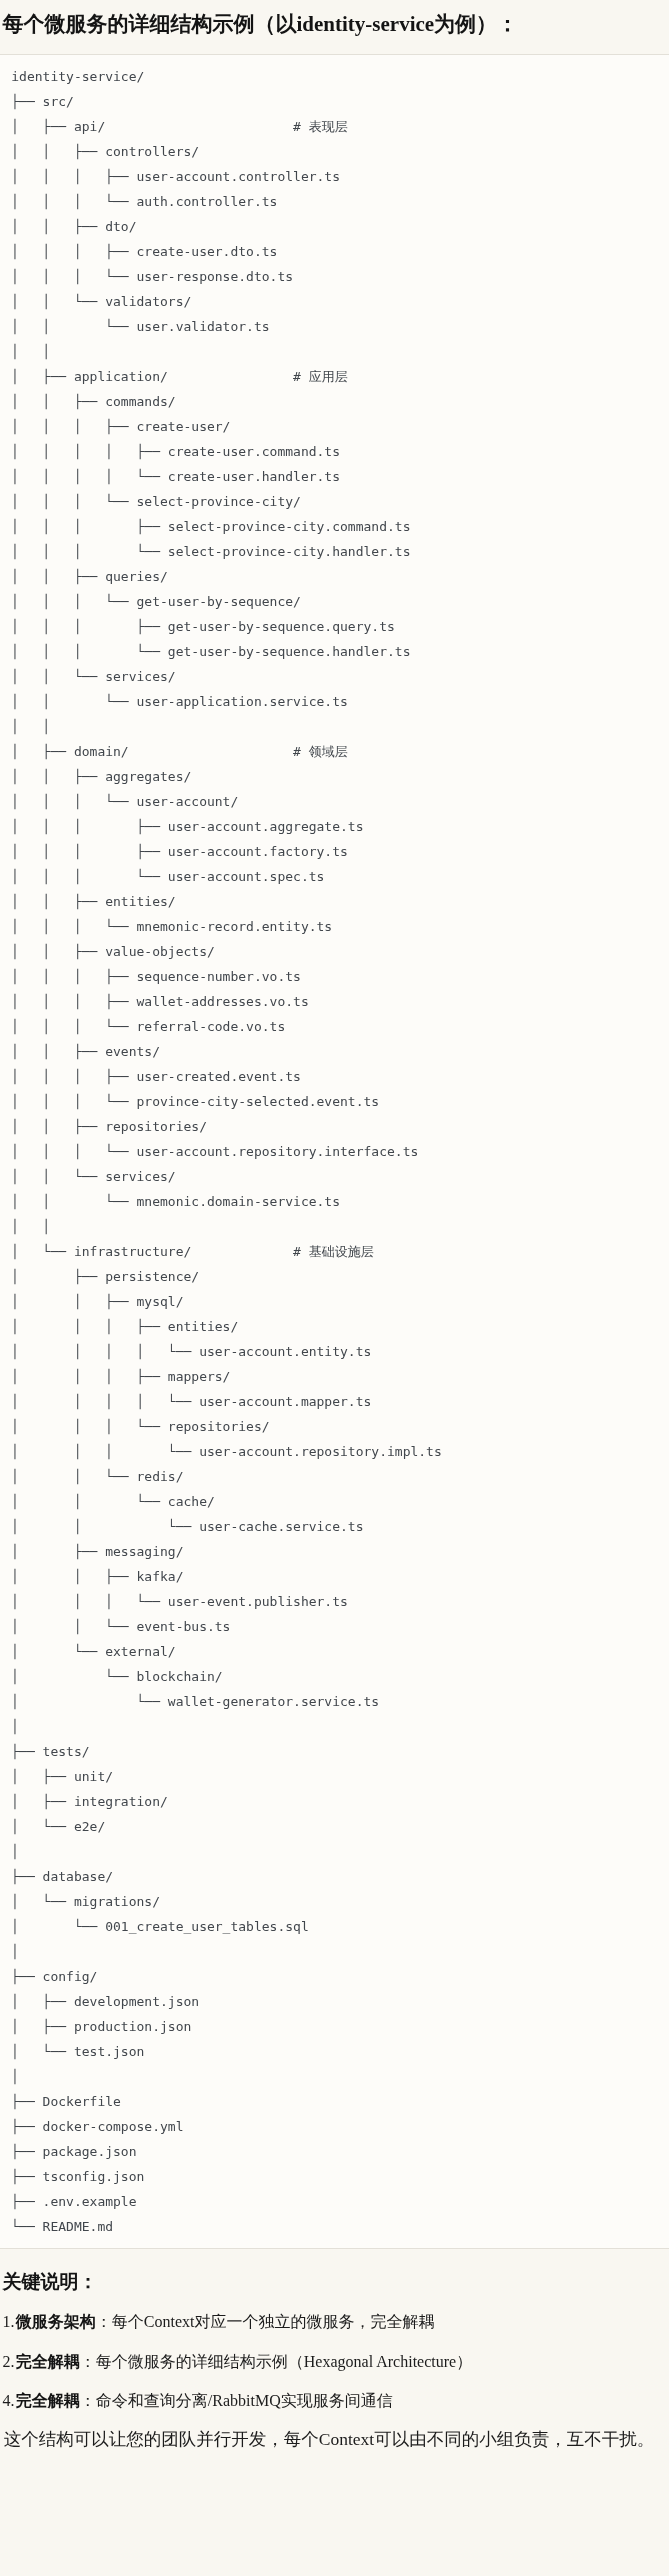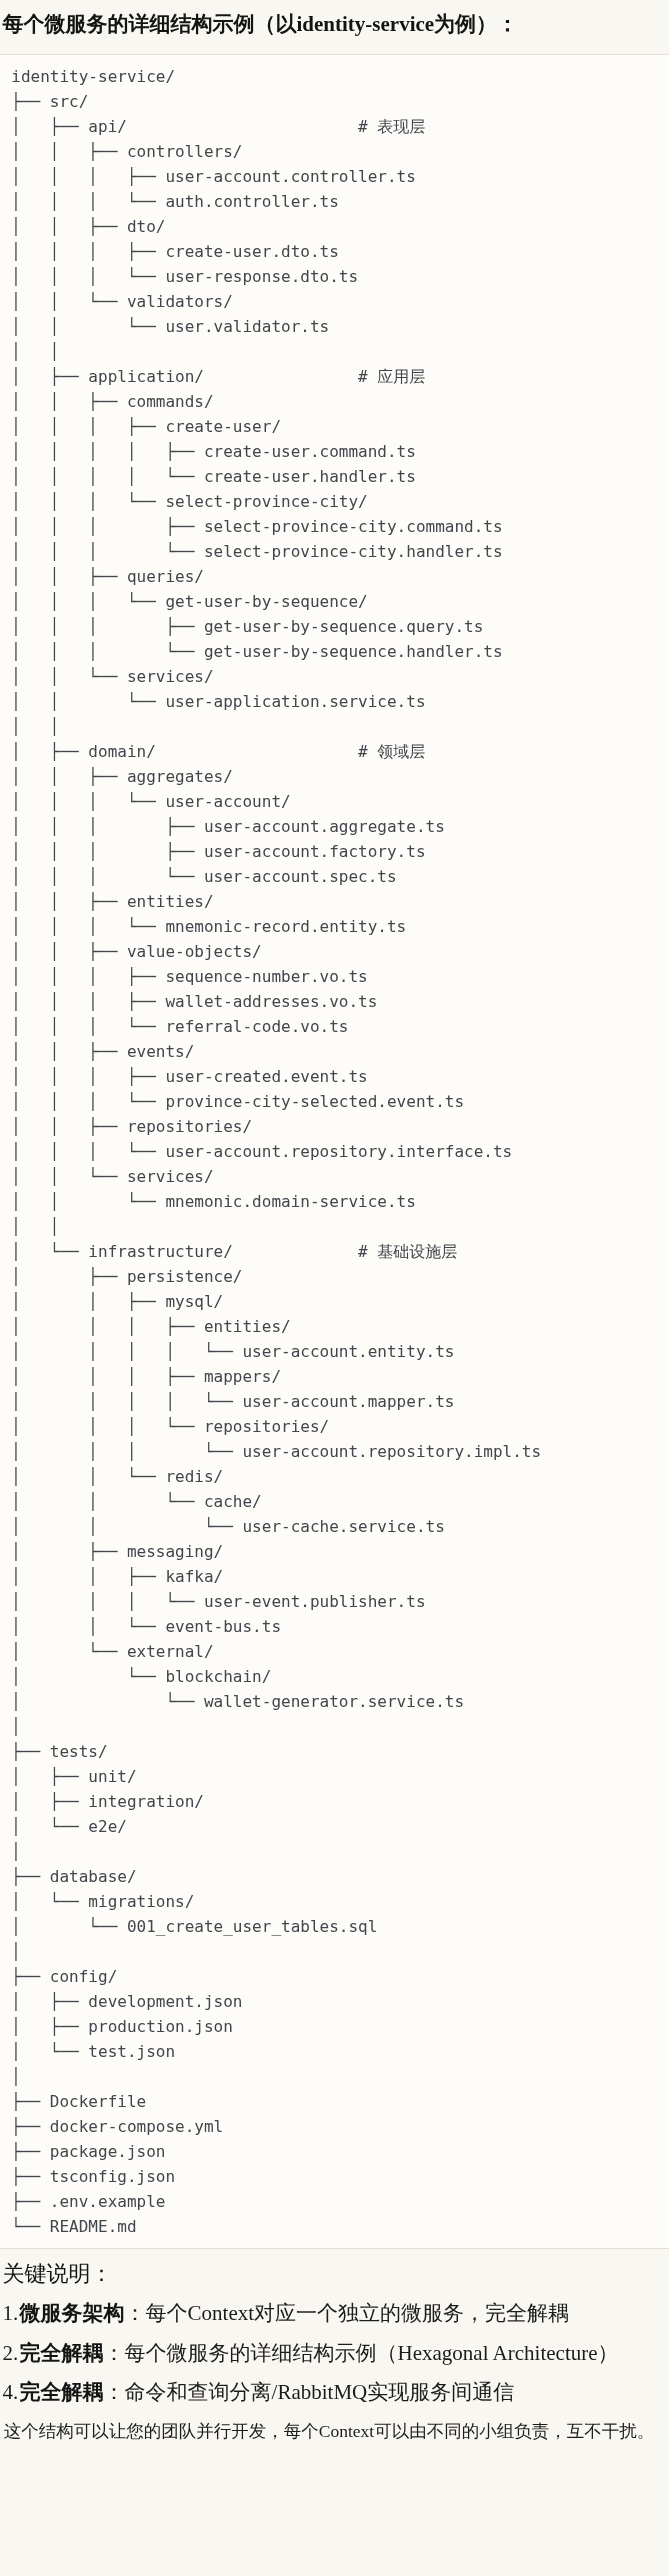--- a/index.html
+++ b/index.html
@@ -21,36 +21,36 @@
   .code-block {
     margin-top: 15.6px;
     width: 669px;
     background: #fdfcf9;
     border-top: 0.6px solid #e3e0d8;
     border-bottom: 0.6px solid #e3e0d8;
     padding: 8.8px 6.3px 8.8px 11.3px;
   }
   .code-block pre {
     font-family: "DejaVu Sans Mono", "Liberation Mono", monospace;
-    font-size: 16px;
+    font-size: 13px;
     line-height: 25px;
     color: #41464c;
     white-space: pre;
   }
   .notes { padding: 0 6.3px 0 2.5px; }
   .notes-heading {
-    margin-top: 11px;
-    font-size: 22px;
+    margin-top: 19px;
+    font-size: 19px;
     line-height: 27.5px;
-    font-weight: 400;
+    font-weight: 700;
     color: #141414;
   }
   .notes-list { margin-top: 15px; list-style: none; }
   .note-item {
-    font-size: 21px;
+    font-size: 16px;
     line-height: 23px;
     margin-bottom: 16.3px;
     color: #1c1c1c;
   }
   .note-number { margin-right: 1.3px; }
   .note-label { font-weight: 700; color: #141414; }
   .closing-paragraph {
     margin-top: 5px;
     padding: 0 3.8px 10px 1.3px;
     font-size: 17.5px;

